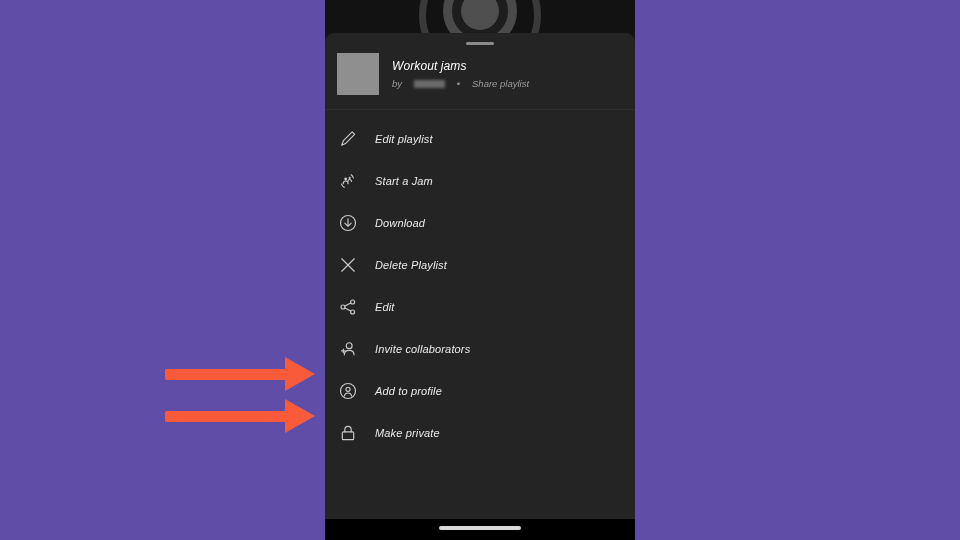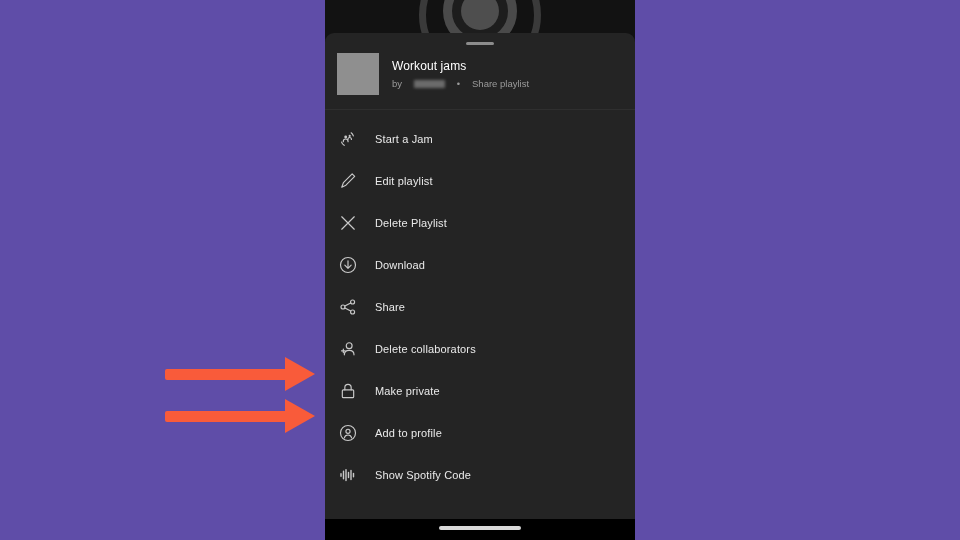--- a/index.html
+++ b/index.html
@@ -50,20 +50,21 @@
     background:#4e4e4e;
   }
 
   
   #sheet {
     position:absolute;
     left:0; top:33px;
     width:310px; height:486px;
     background:#242424;
     border-radius:9px 9px 0 0;
+    font-style:italic;
   }
   #grabber {
     position:absolute;
     left:50%; top:9px;
     width:28px; height:3px;
     margin-left:-14px;
     border-radius:2px;
     background:#8c8c8c;
   }
 
@@ -201,113 +202,105 @@
           <span>•</span>
           <span>Share playlist</span>
         </div>
       </div>
     </div>
 
     <div id="menu">
 
       <div class="menu-row">
         <span class="row-icon">
+          <svg width="20" height="20" viewBox="0 0 24 24" fill="none" stroke="currentColor" stroke-width="1.4" stroke-linecap="round" stroke-linejoin="round">
+            <path d="M4.5 19.5l2-5.5L17 3.5l3 3L9.5 17l-5 2.5z"></path>
+          </svg>
+        </span>
+        <span class="row-label">Edit playlist</span>
+      </div>
+
+      <div class="menu-row">
+        <span class="row-icon">
           <svg width="20" height="20" viewBox="0 0 24 24" fill="none" stroke="currentColor" stroke-width="1.4" stroke-linecap="round">
             <circle cx="9.2" cy="9.6" r="1.7" fill="currentColor" stroke="none"></circle>
             <path d="M6.3 15.2c0-2 1.4-3.2 2.9-3.2s2.9 1.2 2.9 3.2"></path>
             <circle cx="14" cy="8.3" r="1.3" fill="currentColor" stroke="none"></circle>
             <path d="M11.9 12.6c0-1.5 1-2.4 2.1-2.4s2.1.9 2.1 2.4"></path>
             <path d="M15.8 4.6a7 7 0 012.6 3.6"></path>
             <path d="M7.4 19.6a7 7 0 01-3.1-3.9"></path>
           </svg>
         </span>
         <span class="row-label">Start a Jam</span>
       </div>
 
       <div class="menu-row">
         <span class="row-icon">
           <svg width="20" height="20" viewBox="0 0 24 24" fill="none" stroke="currentColor" stroke-width="1.4" stroke-linecap="round" stroke-linejoin="round">
-            <path d="M4.5 19.5l2-5.5L17 3.5l3 3L9.5 17l-5 2.5z"></path>
-          </svg>
-        </span>
-        <span class="row-label">Edit playlist</span>
+            <circle cx="12" cy="12" r="9"></circle>
+            <path d="M12 7v9M8.2 12.2L12 16l3.8-3.8"></path>
+          </svg>
+        </span>
+        <span class="row-label">Download</span>
       </div>
 
       <div class="menu-row">
         <span class="row-icon">
           <svg width="20" height="20" viewBox="0 0 24 24" fill="none" stroke="currentColor" stroke-width="1.4" stroke-linecap="round">
             <path d="M4.5 4.5l15 15M19.5 4.5l-15 15"></path>
           </svg>
         </span>
         <span class="row-label">Delete Playlist</span>
-      </div>
-
-      <div class="menu-row">
-        <span class="row-icon">
-          <svg width="20" height="20" viewBox="0 0 24 24" fill="none" stroke="currentColor" stroke-width="1.4" stroke-linecap="round" stroke-linejoin="round">
-            <circle cx="12" cy="12" r="9"></circle>
-            <path d="M12 7v9M8.2 12.2L12 16l3.8-3.8"></path>
-          </svg>
-        </span>
-        <span class="row-label">Download</span>
       </div>
 
       <div class="menu-row">
         <span class="row-icon">
           <svg width="20" height="20" viewBox="0 0 24 24" fill="none" stroke="currentColor" stroke-width="1.4">
             <circle cx="17.5" cy="6" r="2.4"></circle>
             <circle cx="6" cy="12" r="2.4"></circle>
             <circle cx="17.5" cy="18" r="2.4"></circle>
             <path d="M8.2 10.9l7.1-3.7M8.2 13.1l7.1 3.7" stroke-linecap="round"></path>
           </svg>
         </span>
-        <span class="row-label">Share</span>
+        <span class="row-label">Edit</span>
       </div>
 
       <div class="menu-row">
         <span class="row-icon">
           <svg width="20" height="20" viewBox="0 0 24 24" fill="none" stroke="currentColor" stroke-width="1.4" stroke-linecap="round">
             <circle cx="13.4" cy="8" r="3.5"></circle>
             <path d="M7.6 19c0-3.3 2.6-5.3 5.8-5.3s5.8 2 5.8 5.3"></path>
             <path d="M4.2 14.2h4.4M6.4 12v4.4"></path>
           </svg>
         </span>
-        <span class="row-label">Delete collaborators</span>
-      </div>
-
-      <div class="menu-row">
-        <span class="row-icon">
-          <svg width="20" height="20" viewBox="0 0 24 24" fill="none" stroke="currentColor" stroke-width="1.4" stroke-linejoin="round">
-            <rect x="5.2" y="10.6" width="13.6" height="9.4" rx="1.2"></rect>
-            <path d="M8.2 10.6V7.8a3.8 3.8 0 017.6 0v2.8" stroke-linecap="round"></path>
-          </svg>
-        </span>
-        <span class="row-label">Make private</span>
+        <span class="row-label">Invite collaborators</span>
       </div>
 
       <div class="menu-row">
         <span class="row-icon">
           <svg width="20" height="20" viewBox="0 0 24 24" fill="none" stroke="currentColor" stroke-width="1.4">
             <circle cx="12" cy="12" r="9"></circle>
             <circle cx="12" cy="10" r="2.5"></circle>
             <path d="M7.6 18c.5-2.3 2.3-3.6 4.4-3.6s3.9 1.3 4.4 3.6" stroke-linecap="round"></path>
           </svg>
         </span>
         <span class="row-label">Add to profile</span>
       </div>
 
-
-      <div class="menu-row">
-        <span class="row-icon">
-          <svg width="20" height="20" viewBox="0 0 24 24" stroke="currentColor" stroke-width="1.7" stroke-linecap="round">
-            <path d="M3.6 10.5v3M6.6 7.5v9M9.6 5.5v13M12.6 9v6M15.6 6.5v11M18.6 10v4"></path>
-          </svg>
-        </span>
-        <span class="row-label">Show Spotify Code</span>
-      </div>
+      <div class="menu-row">
+        <span class="row-icon">
+          <svg width="20" height="20" viewBox="0 0 24 24" fill="none" stroke="currentColor" stroke-width="1.4" stroke-linejoin="round">
+            <rect x="5.2" y="10.6" width="13.6" height="9.4" rx="1.2"></rect>
+            <path d="M8.2 10.6V7.8a3.8 3.8 0 017.6 0v2.8" stroke-linecap="round"></path>
+          </svg>
+        </span>
+        <span class="row-label">Make private</span>
+      </div>
+
+
 
     </div>
   </div>
 
   <div id="navbar">
     <div id="home-indicator" style="background: rgb(216, 216, 216);"></div>
   </div>
 </div>
 
 <div class="arrow" id="arrow-add-to-profile">

